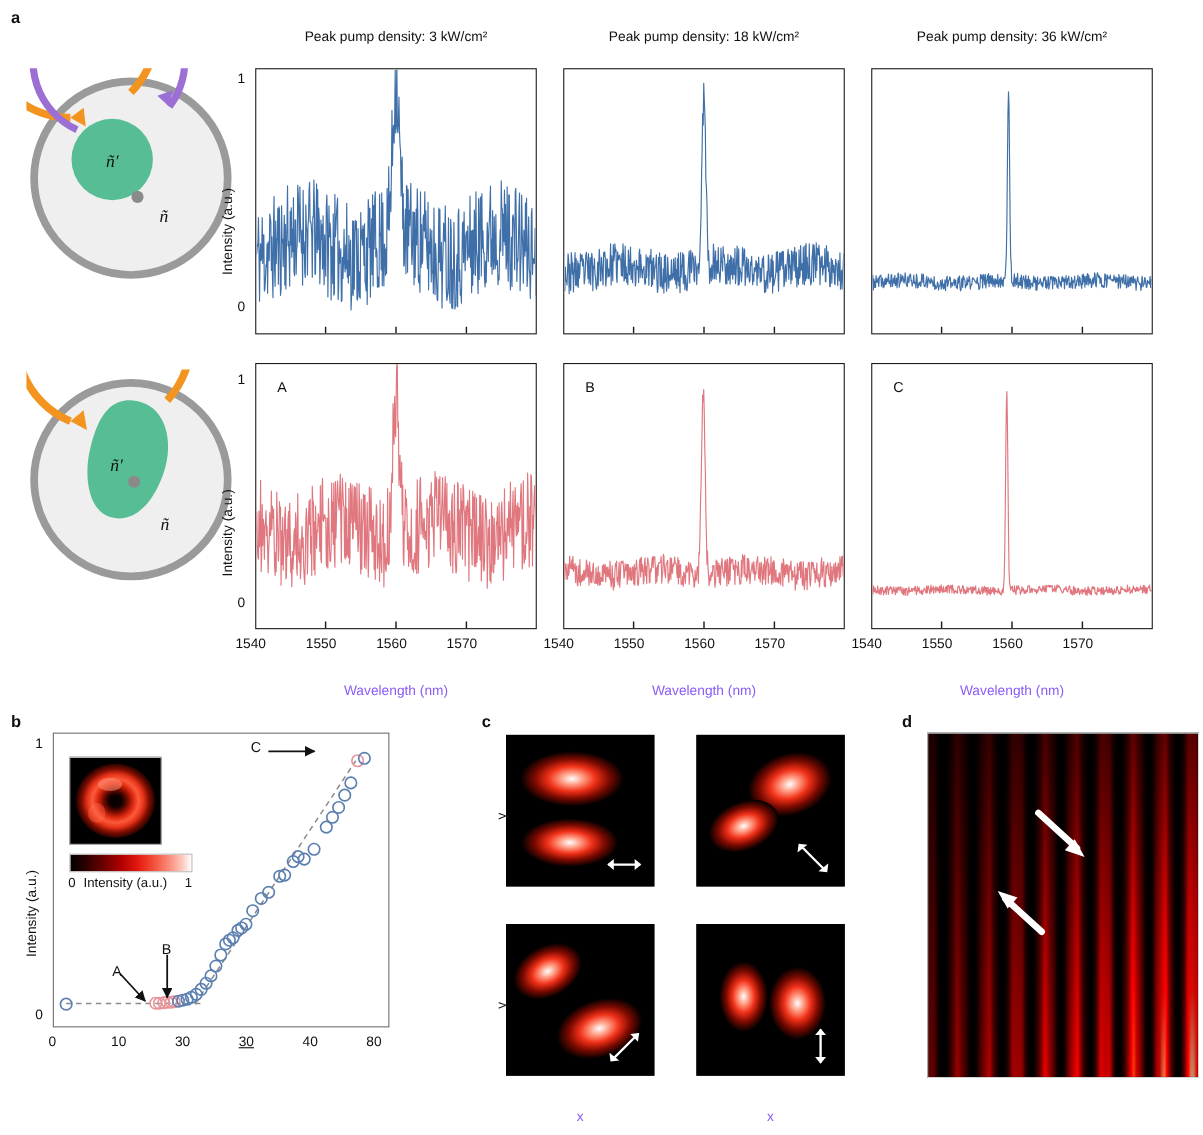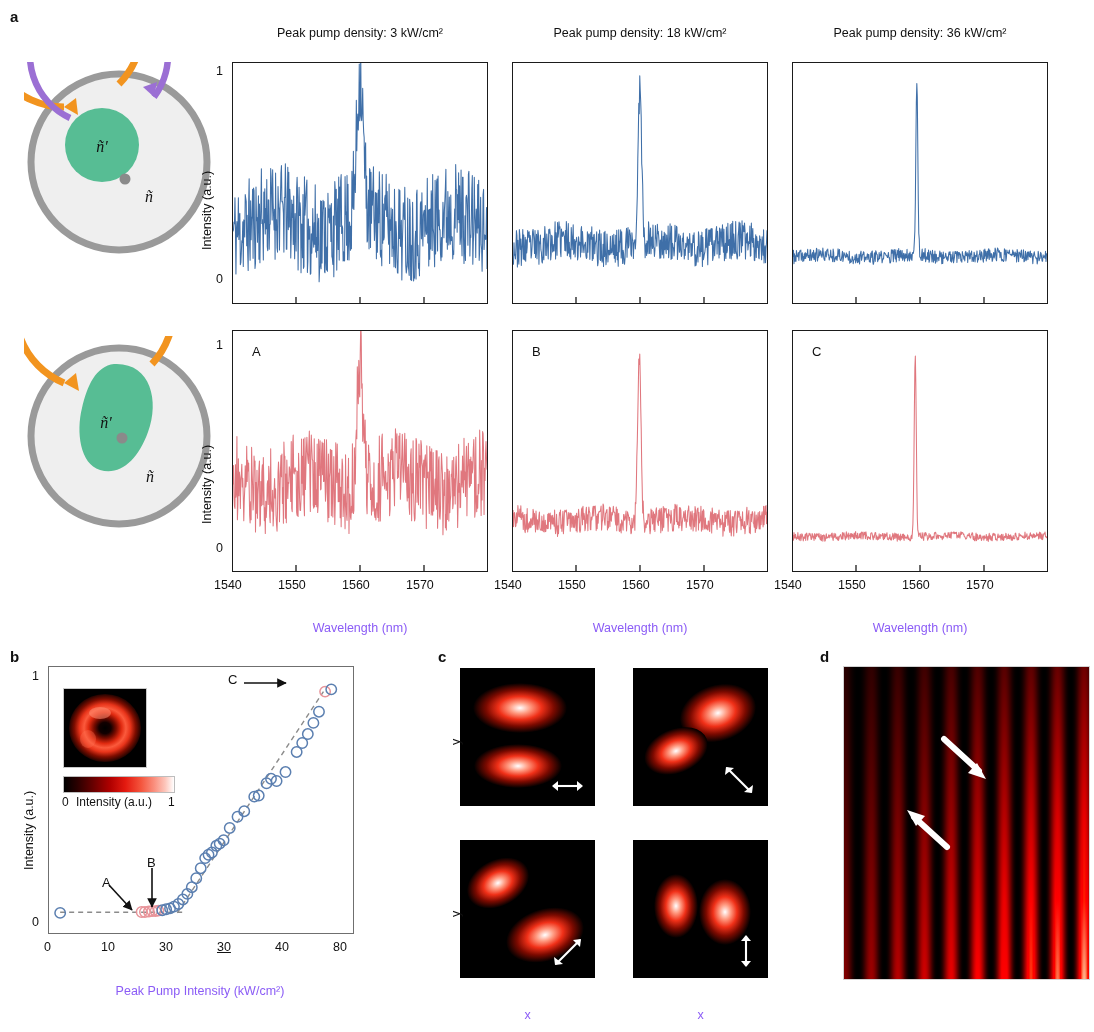--- a/index.html
+++ b/index.html
@@ -270,21 +270,20 @@
   <div class="tick" style="left:32px;top:669px;">1</div>
   <div class="tick" style="left:32px;top:915px;">0</div>
 
   <div class="tick" style="left:44px;top:940px;">0</div>
   <div class="tick" style="left:101px;top:940px;">10</div>
   <div class="tick" style="left:159px;top:940px;">30</div>
   <div class="tick" style="left:217px;top:940px;text-decoration:underline;">30</div>
   <div class="tick" style="left:275px;top:940px;">40</div>
   <div class="tick" style="left:333px;top:940px;">80</div>
 
-  <div class="axlabel" style="left:30px;top:963px;width:340px;text-align:center;">Peak Pump Intensity (kW/cm²)</div>
 
   <div class="panel-letter" style="left:438px;top:648px;">c</div>
 
   <div class="modeimg" style="left:460px;top:668px;width:135px;height:138px;">
     <svg width="135" height="138" viewBox="0 0 135 138">
       <defs>
         <radialGradient id="lb1">
             <stop offset="0%" stop-color="#ffffff"></stop>
             <stop offset="22%" stop-color="#ff9b82"></stop>
           <stop offset="46%" stop-color="#f03018"></stop>

